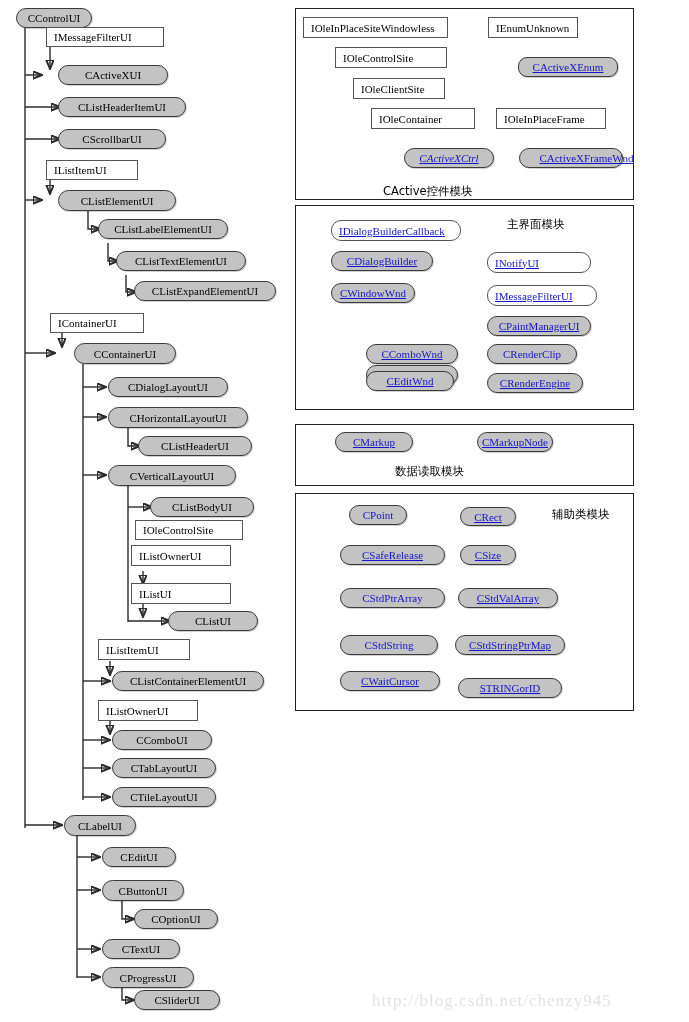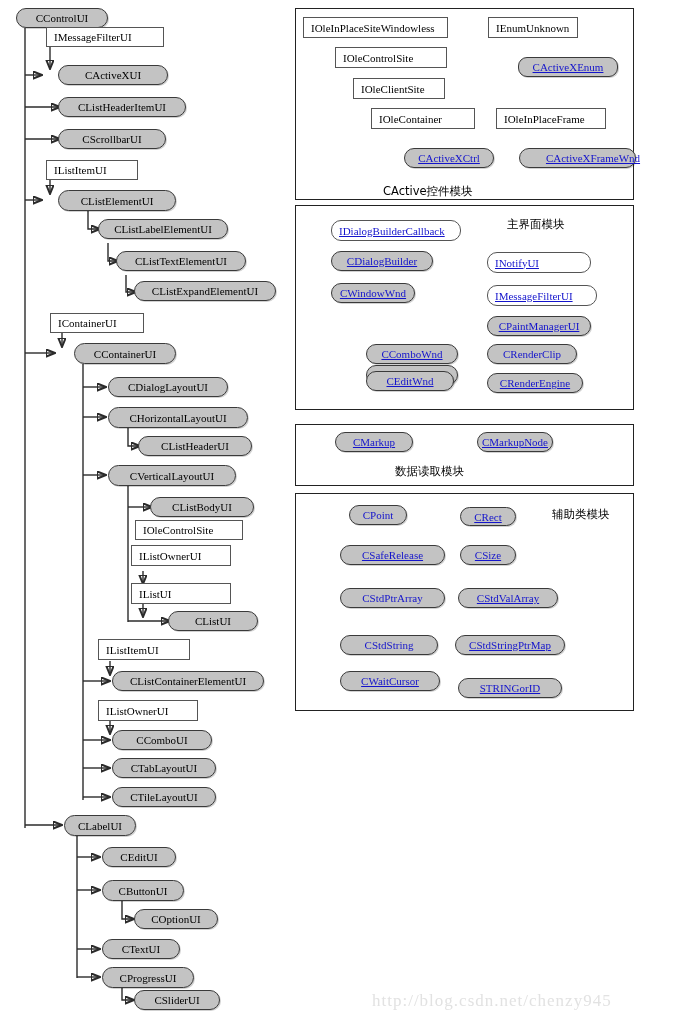--- a/index.html
+++ b/index.html
@@ -119,21 +119,21 @@
     <path d="M495 38 L495 67 L516 67" marker-end="url(#ah)"></path>
 
     <path d="M503 124 L503 158 L518 158" marker-end="url(#ah)"></path>
 
     <line x1="341" y1="300" x2="341" y2="382"></line>
     <line x1="341" y1="327" x2="365" y2="327" marker-end="url(#ah)"></line>
     <line x1="341" y1="354" x2="365" y2="354" marker-end="url(#ah)"></line>
     <line x1="341" y1="381" x2="365" y2="381" marker-end="url(#ah)"></line>
   </svg>
 
-  <div class="cls" style="left:16px;top:8px;width:92px;height:20px;">CControlUI</div>
+  <div class="cls" style="left:16px;top:8px;width:76px;height:20px;">CControlUI</div>
 
   <div class="iface" style="left:46px;top:27px;width:118px;height:20px;">IMessageFilterUI</div>
 
   <div class="cls" style="left:58px;top:65px;width:110px;height:20px;">CActiveXUI</div>
 
   <div class="cls" style="left:58px;top:97px;width:128px;height:20px;">CListHeaderItemUI</div>
 
   <div class="cls" style="left:58px;top:129px;width:108px;height:20px;">CScrollbarUI</div>
 
   <div class="iface" style="left:46px;top:160px;width:92px;height:20px;">IListItemUI</div>
@@ -203,23 +203,23 @@
   <div class="iface" style="left:353px;top:78px;width:92px;height:21px;">IOleClientSite</div>
 
   <div class="iface" style="left:371px;top:108px;width:104px;height:21px;">IOleContainer</div>
 
   <div class="iface" style="left:488px;top:17px;width:90px;height:21px;">IEnumUnknown</div>
 
   <div class="iface" style="left:496px;top:108px;width:110px;height:21px;">IOleInPlaceFrame</div>
 
   <div class="cls lnk" style="left:518px;top:57px;width:100px;height:20px;border-radius:9px;">CActiveXEnum</div>
 
-  <div class="cls lnk" style="left:404px;top:148px;width:90px;height:20px;">CActiveXCtrl</div>
-
-  <div class="cls lnk" style="left:519px;top:148px;width:117px;height:20px;padding-left:31px;">CActiveXFrameWnd</div>
+  <div class="cls lnk" style="left:404px;top:148px;width:90px;height:20px;font-style:italic;">CActiveXCtrl</div>
+
+  <div class="cls lnk" style="left:519px;top:148px;width:104px;height:20px;padding-left:31px;">CActiveXFrameWnd</div>
 
   <div class="panel-title" style="left:383px;top:184px;">CActive控件模块</div>
 
   <div class="panel" style="left:295px;top:205px;width:339px;height:205px;"></div>
 
   <div class="iface lnk" style="left:331px;top:220px;width:130px;height:21px;">IDialogBuilderCallback</div>
 
   <div class="cls lnk" style="left:331px;top:251px;width:102px;height:20px;">CDialogBuilder</div>
 
   <div class="cls lnk" style="left:331px;top:283px;width:84px;height:20px;">CWindowWnd</div>

